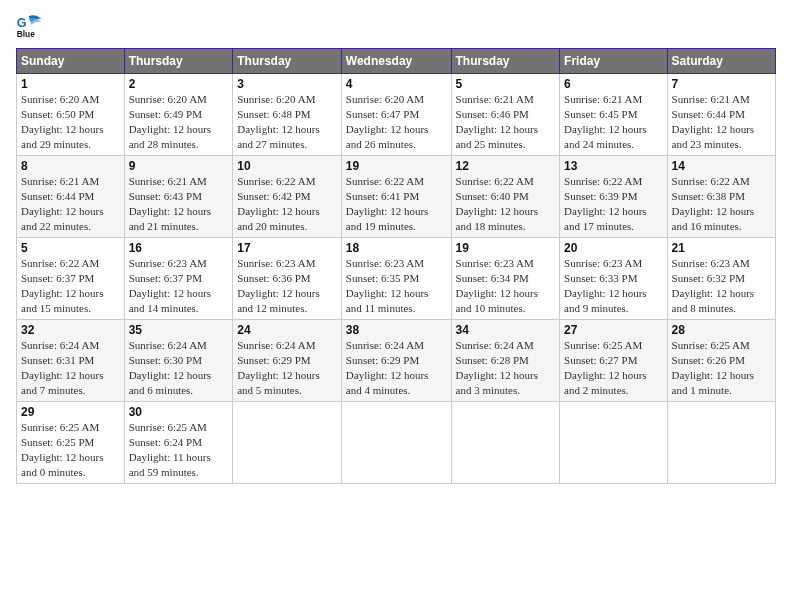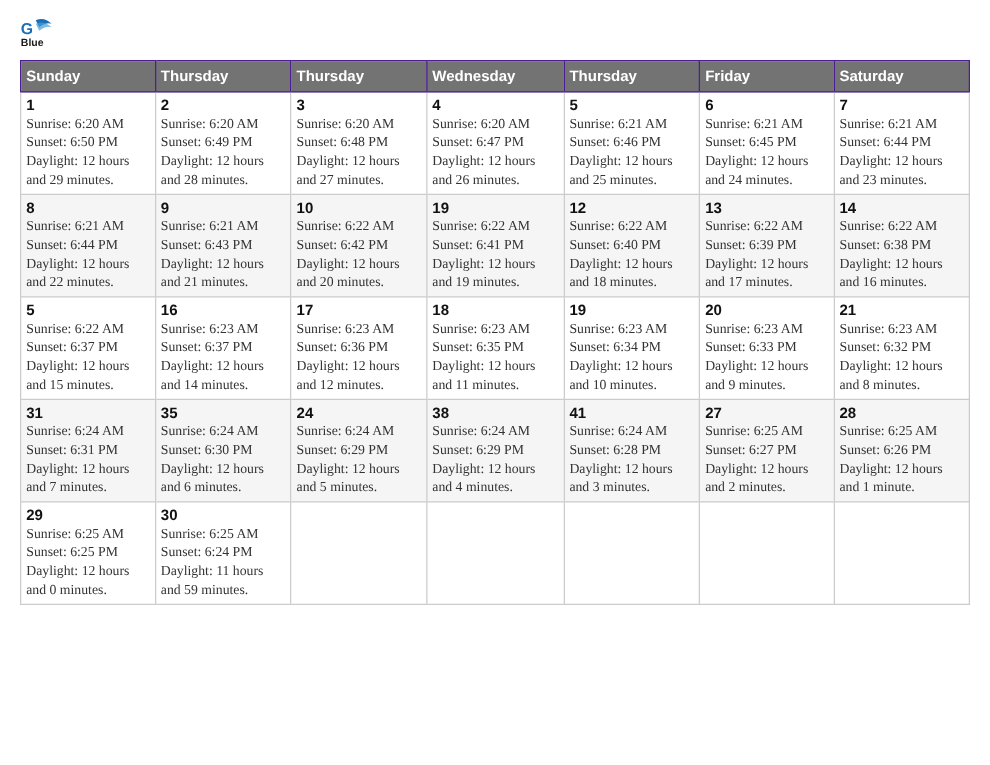--- a/index.html
+++ b/index.html
@@ -273,21 +273,21 @@
           <td>
             <span class="day-number">21</span>
             <div class="day-info" style="white-space: pre-line;">Sunrise: 6:23 AM
 Sunset: 6:32 PM
 Daylight: 12 hours
 and 8 minutes.</div>
           </td>
         </tr>
         <tr>
           <td>
-            <span class="day-number">31</span>
+            <span class="day-number">32</span>
             <div class="day-info" style="white-space: pre-line;">Sunrise: 6:24 AM
 Sunset: 6:31 PM
 Daylight: 12 hours
 and 7 minutes.</div>
           </td>
           <td>
             <span class="day-number">35</span>
             <div class="day-info" style="white-space: pre-line;">Sunrise: 6:24 AM
 Sunset: 6:30 PM
 Daylight: 12 hours
@@ -301,21 +301,21 @@
 and 5 minutes.</div>
           </td>
           <td>
             <span class="day-number">38</span>
             <div class="day-info" style="white-space: pre-line;">Sunrise: 6:24 AM
 Sunset: 6:29 PM
 Daylight: 12 hours
 and 4 minutes.</div>
           </td>
           <td>
-            <span class="day-number">41</span>
+            <span class="day-number">34</span>
             <div class="day-info" style="white-space: pre-line;">Sunrise: 6:24 AM
 Sunset: 6:28 PM
 Daylight: 12 hours
 and 3 minutes.</div>
           </td>
           <td>
             <span class="day-number">27</span>
             <div class="day-info" style="white-space: pre-line;">Sunrise: 6:25 AM
 Sunset: 6:27 PM
 Daylight: 12 hours

